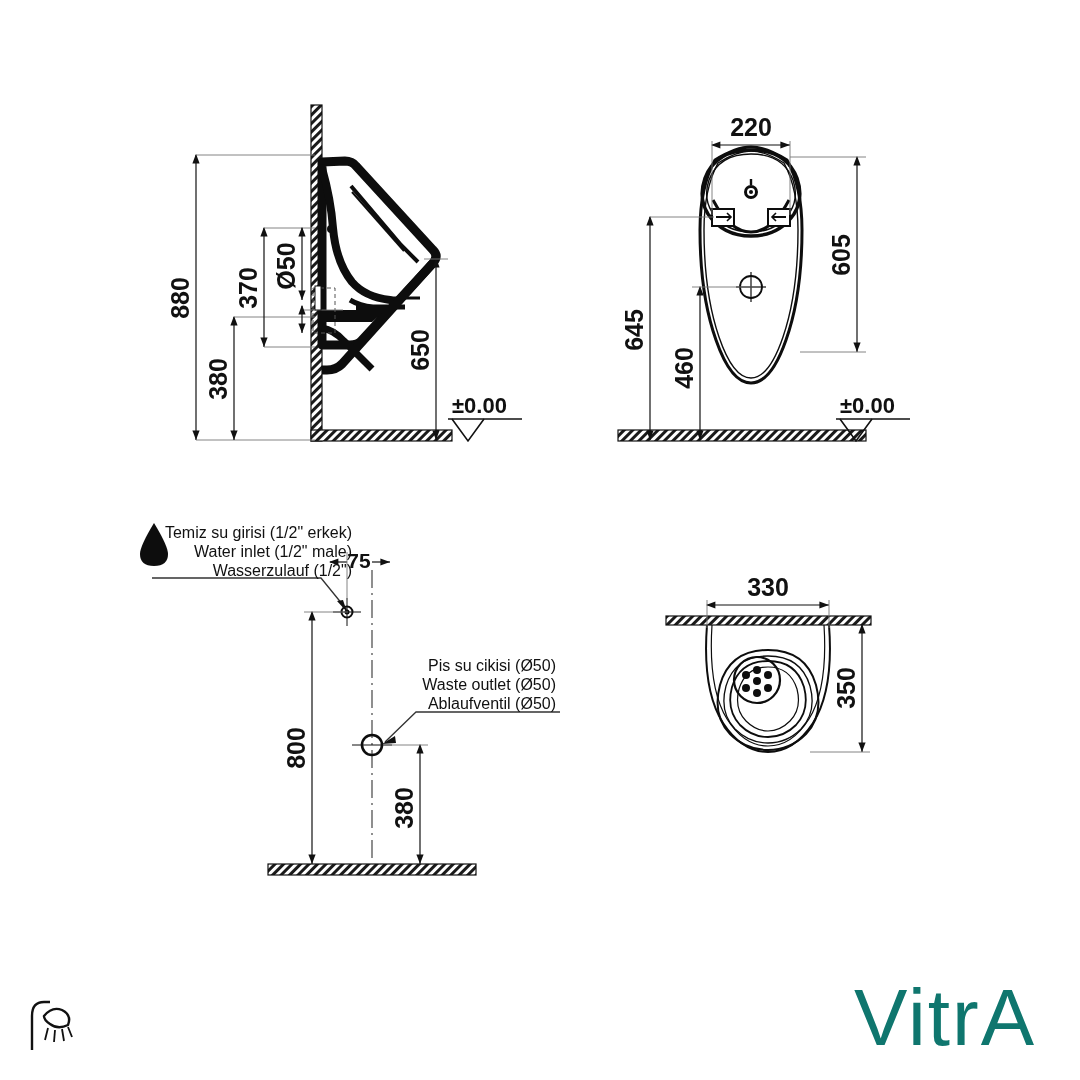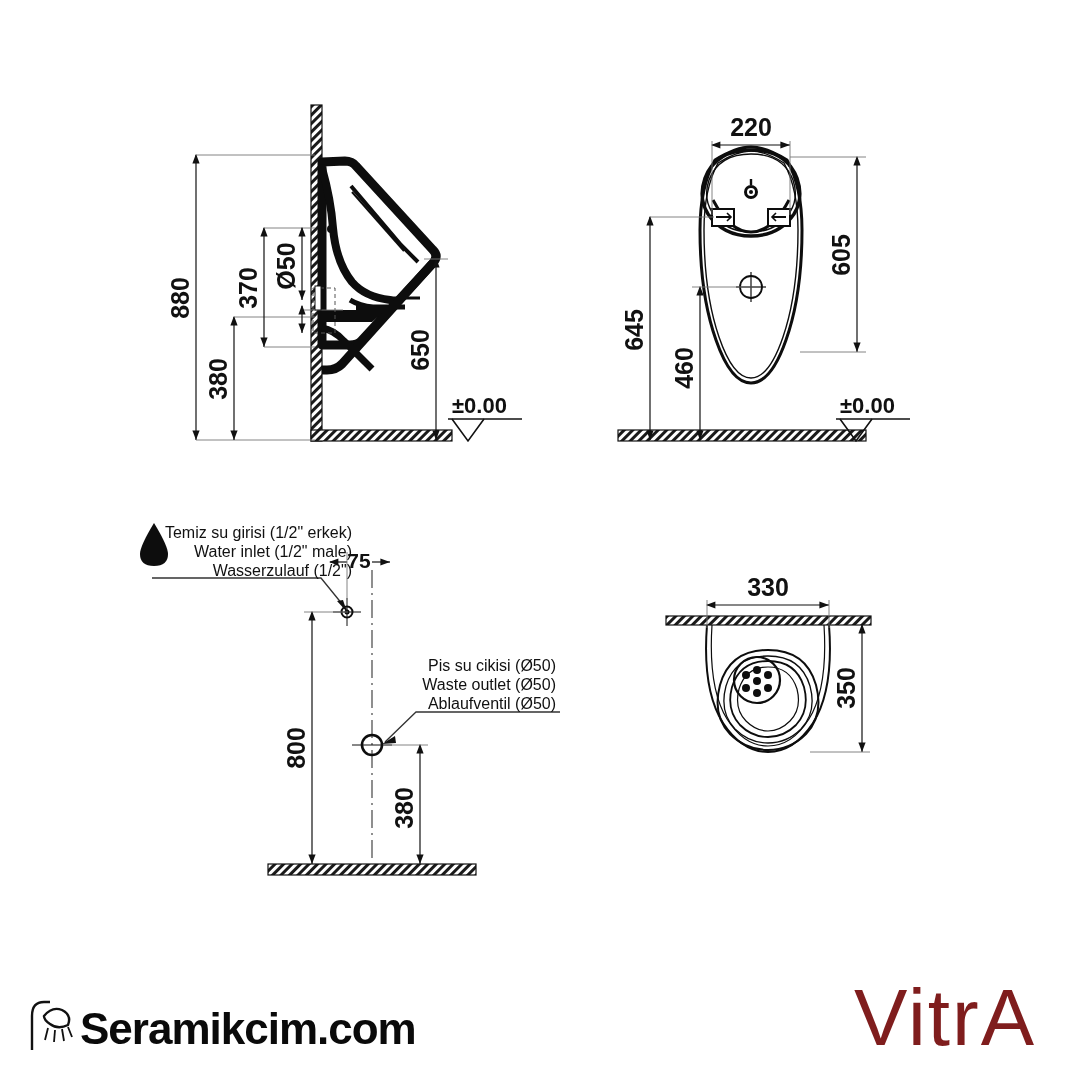--- a/index.html
+++ b/index.html
@@ -29,21 +29,21 @@
     font-family: "Liberation Sans", sans-serif;
     fill: #111111;
   }
   .brand-vitra {
     position: absolute;
     right: 44px;
     bottom: 22px;
     font-family: "Liberation Sans", sans-serif;
     font-size: 80px;
     letter-spacing: 2px;
-    color: #7f1d1d;
+    color: #0f766e;
     line-height: 1;
     user-select: none;
     margin-top: 48px;
   }
   .brand-seramik {
     position: absolute;
     left: 22px;
     bottom: 24px;
     display: flex;
     align-items: center;
@@ -323,16 +323,15 @@
 
 <div class="brand-seramik">
   <svg width="54" height="62" viewBox="0 0 54 62">
     <path d="M10,56 L10,22 Q10,8 22,8 L28,8" fill="none" stroke="#111" stroke-width="2.4"></path>
     <path d="M22,22 Q30,12 40,16 Q50,21 46,31 Q36,36 28,30 Q22,26 22,22 Z" fill="none" stroke="#111" stroke-width="2.4" stroke-linejoin="round"></path>
     <line x1="26" y1="34" x2="23" y2="46" stroke="#111" stroke-width="1.8"></line>
     <line x1="33" y1="36" x2="32" y2="48" stroke="#111" stroke-width="1.8"></line>
     <line x1="40" y1="35" x2="42" y2="47" stroke="#111" stroke-width="1.8"></line>
     <line x1="46" y1="33" x2="50" y2="43" stroke="#111" stroke-width="1.8"></line>
   </svg>
-  <span class="txt">Seramikcim.com</span>
 </div>
 
 <div class="brand-vitra">VitrA</div>
 
 </body></html>

